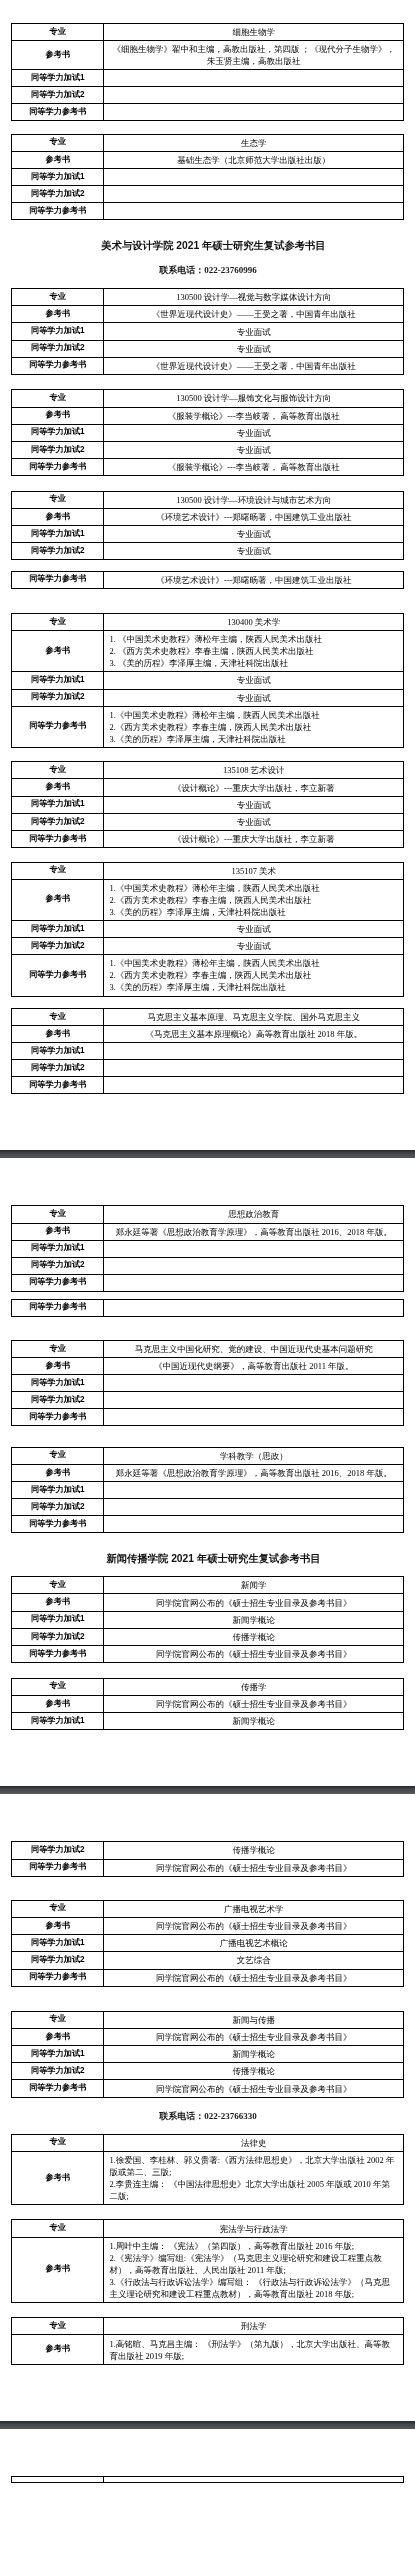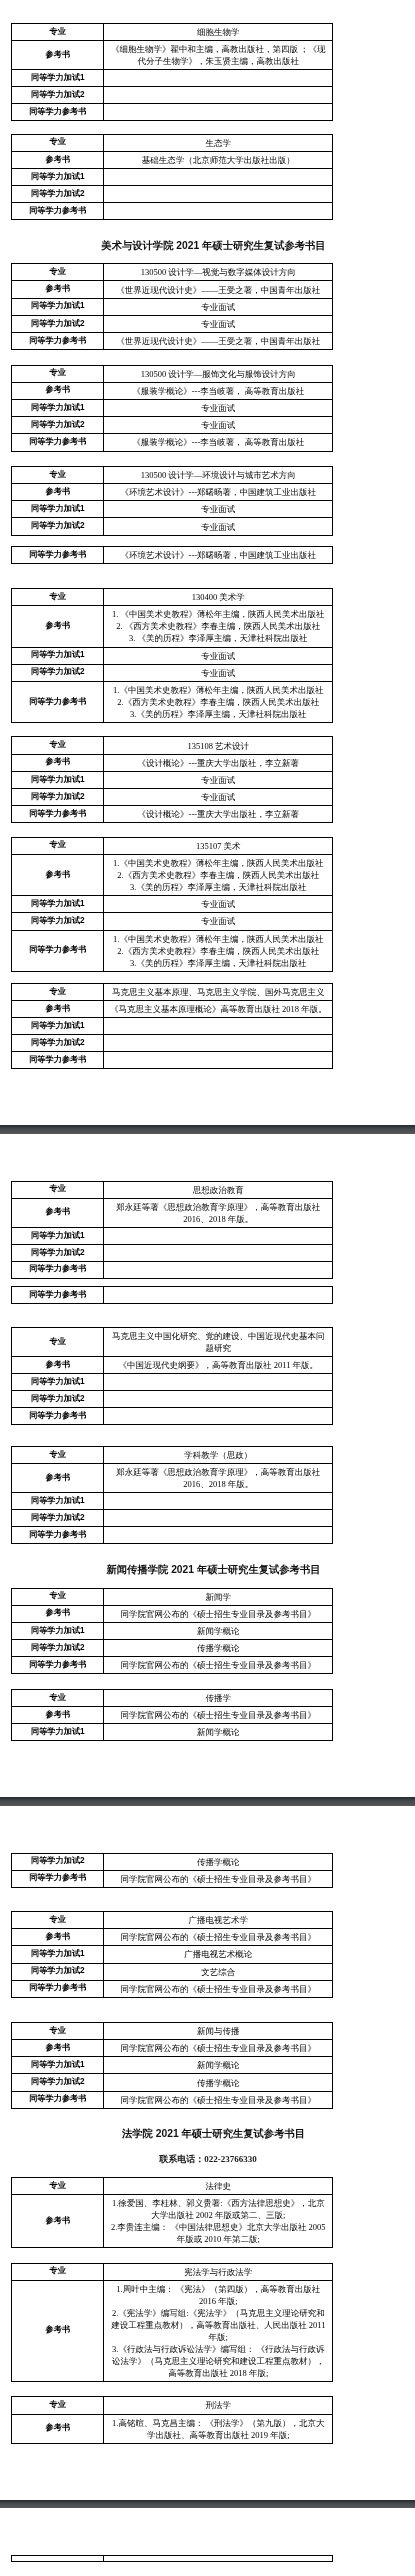--- a/index.html
+++ b/index.html
@@ -4,33 +4,33 @@
 <title>Document</title>
 <style>
   html,body{margin:0;padding:0;}
   body{
     width:416px;height:3040px;overflow:hidden;background:#ffffff;color:#000;
     font-family:"Liberation Serif","DejaVu Serif",serif;
   }
   main[data-name="document-page"]{display:block;width:416px;}
   table.ref-table{
     border-collapse:collapse;table-layout:fixed;
-    margin:13.4px 0 0 11.3px;width:322px;background:#fff;
+    margin:13.4px 0 0 11.3px;width:393px;background:#fff;
   }
   table.ref-table td{border:1px solid #000;vertical-align:middle;}
   td.lbl{
     width:89px;text-align:center;
     font-family:"Liberation Sans","DejaVu Sans",sans-serif;
     font-weight:bold;font-size:8.2px;padding:2.6px 1px;line-height:10.8px;
   }
   td.val{
     text-align:center;font-size:8.5px;padding:2.1px 5.2px;line-height:12px;
     font-family:"Liberation Serif","DejaVu Serif",serif;
   }
-  td.val.left{text-align:center;}
+  td.val.left{text-align:left;}
   td.val .line{min-height:12px;}
   h2.sec-heading{
     text-align:center;margin:18.5px 0 0;font-size:10.3px;line-height:13.4px;
     font-family:"Liberation Sans","DejaVu Sans",sans-serif;font-weight:bold;color:#111;padding-left:11px;
   }
   p.phone{
     text-align:center;margin:12.4px 0 0;font-size:9px;line-height:12.4px;
     font-weight:bold;color:#1a1a1a;
   }
   div.pagebreak{
@@ -84,20 +84,21 @@
           <td class="lbl" data-name="row-label">同等学力加试2</td>
           <td class="val" data-name="row-value"></td>
         </tr>
         <tr data-name="table-row">
           <td class="lbl" data-name="row-label">同等学力参考书</td>
           <td class="val" data-name="row-value"></td>
         </tr>
       </tbody>
     </table>
     <h2 class="sec-heading" data-name="section-heading">美术与设计学院 2021 年硕士研究生复试参考书目</h2>
+    <p class="phone" data-name="contact-phone">联系电话：022-23760996</p>
     <table class="ref-table" data-name="reference-table" style="margin-top: 11.3px;">
       <tbody>
         <tr data-name="table-row">
           <td class="lbl" data-name="row-label">专业</td>
           <td class="val" data-name="row-value">130500  设计学—视觉与数字媒体设计方向</td>
         </tr>
         <tr data-name="table-row">
           <td class="lbl" data-name="row-label">参考书</td>
           <td class="val" data-name="row-value">《世界近现代设计史》——王受之著，中国青年出版社</td>
         </tr>
@@ -455,21 +456,20 @@
         <tr data-name="table-row">
           <td class="lbl" data-name="row-label">同等学力加试2</td>
           <td class="val" data-name="row-value">传播学概论</td>
         </tr>
         <tr data-name="table-row">
           <td class="lbl" data-name="row-label">同等学力参考书</td>
           <td class="val" data-name="row-value">同学院官网公布的《硕士招生专业目录及参考书目》</td>
         </tr>
       </tbody>
     </table>
-    <h2 class="sec-heading" data-name="section-heading">法学院 2021 年硕士研究生复试参考书目</h2>
     <p class="phone" data-name="contact-phone">联系电话：022-23766330</p>
     <table class="ref-table" data-name="reference-table" style="margin-top: 11.3px;">
       <tbody>
         <tr data-name="table-row">
           <td class="lbl" data-name="row-label">专业</td>
           <td class="val" data-name="row-value">法律史</td>
         </tr>
         <tr data-name="table-row">
           <td class="lbl" data-name="row-label">参考书</td>
           <td class="val left" data-name="row-value">

